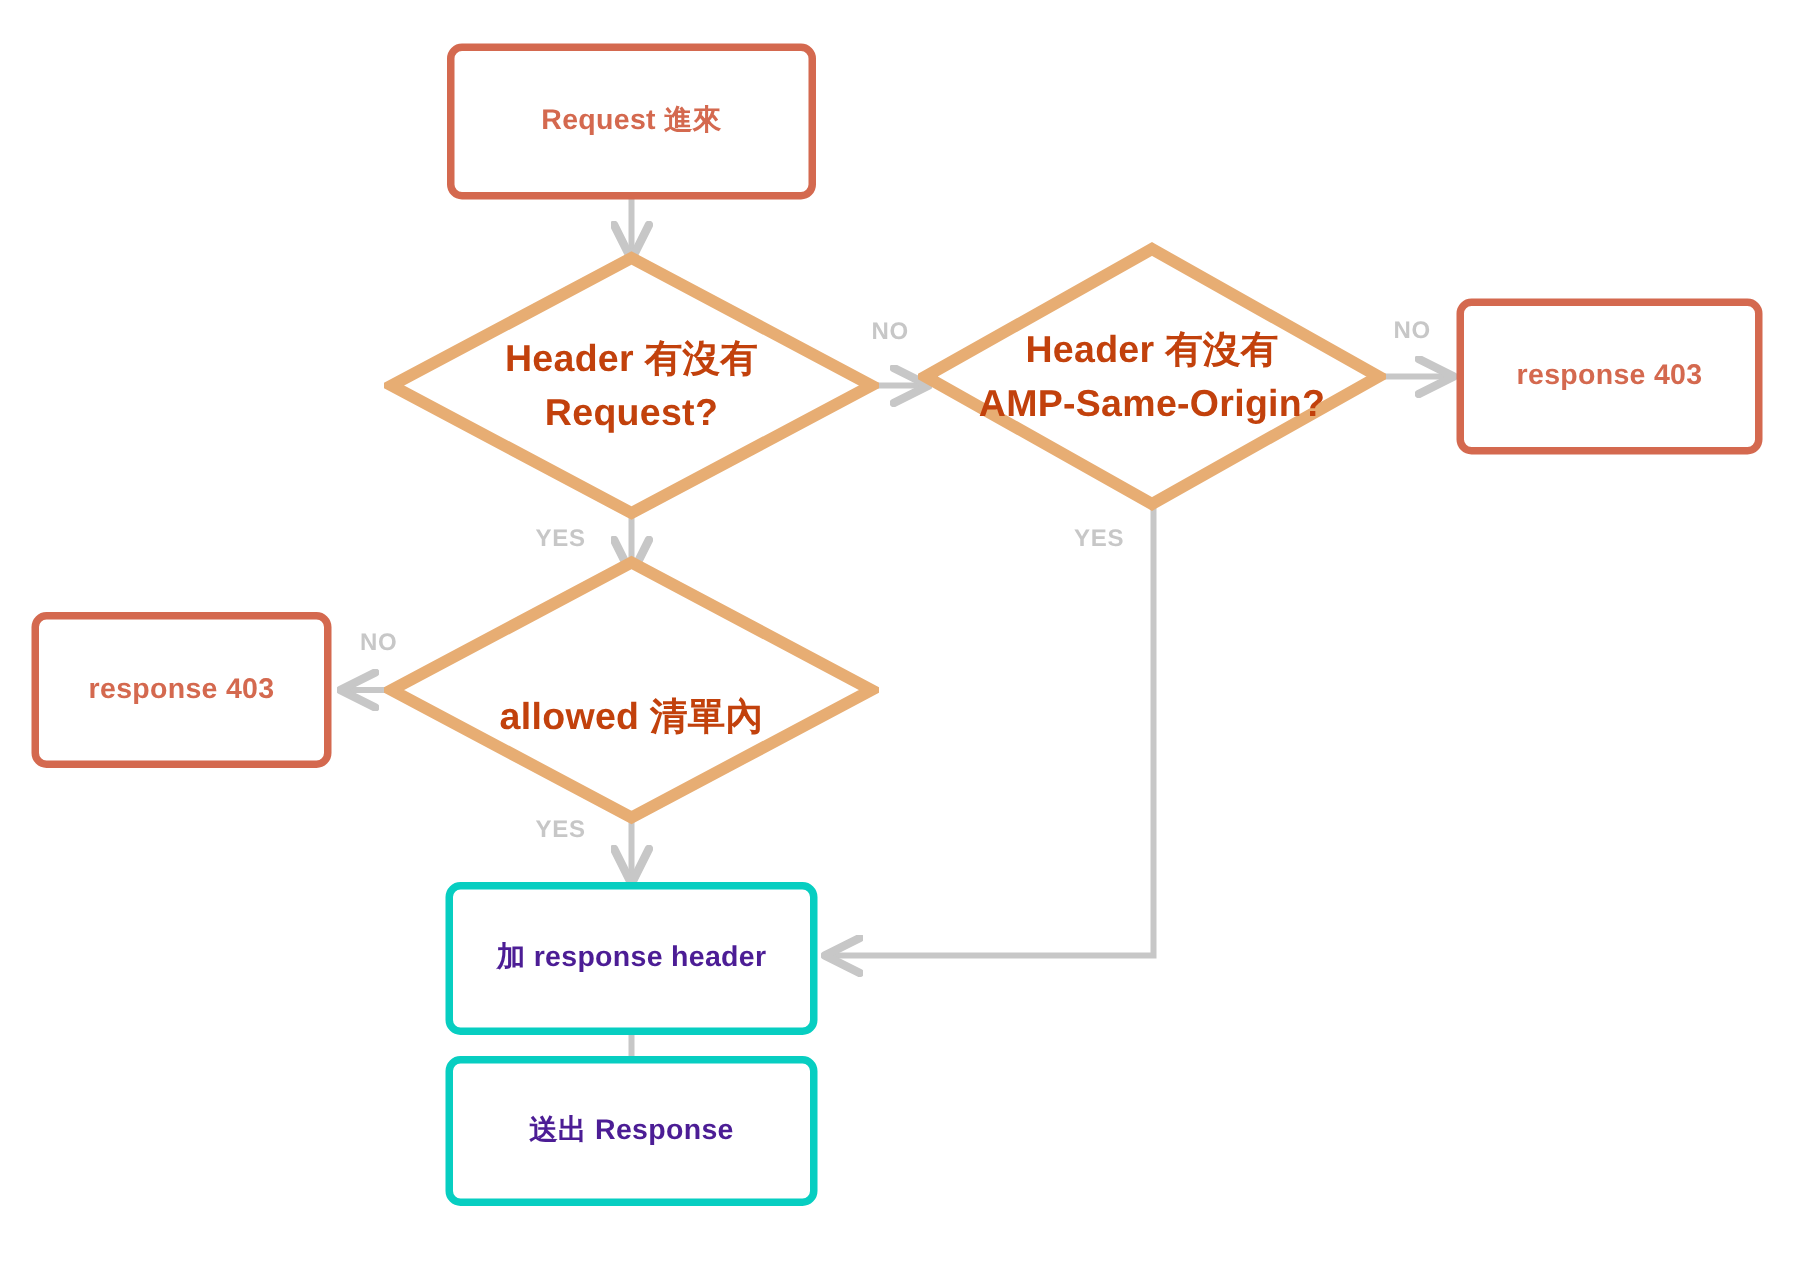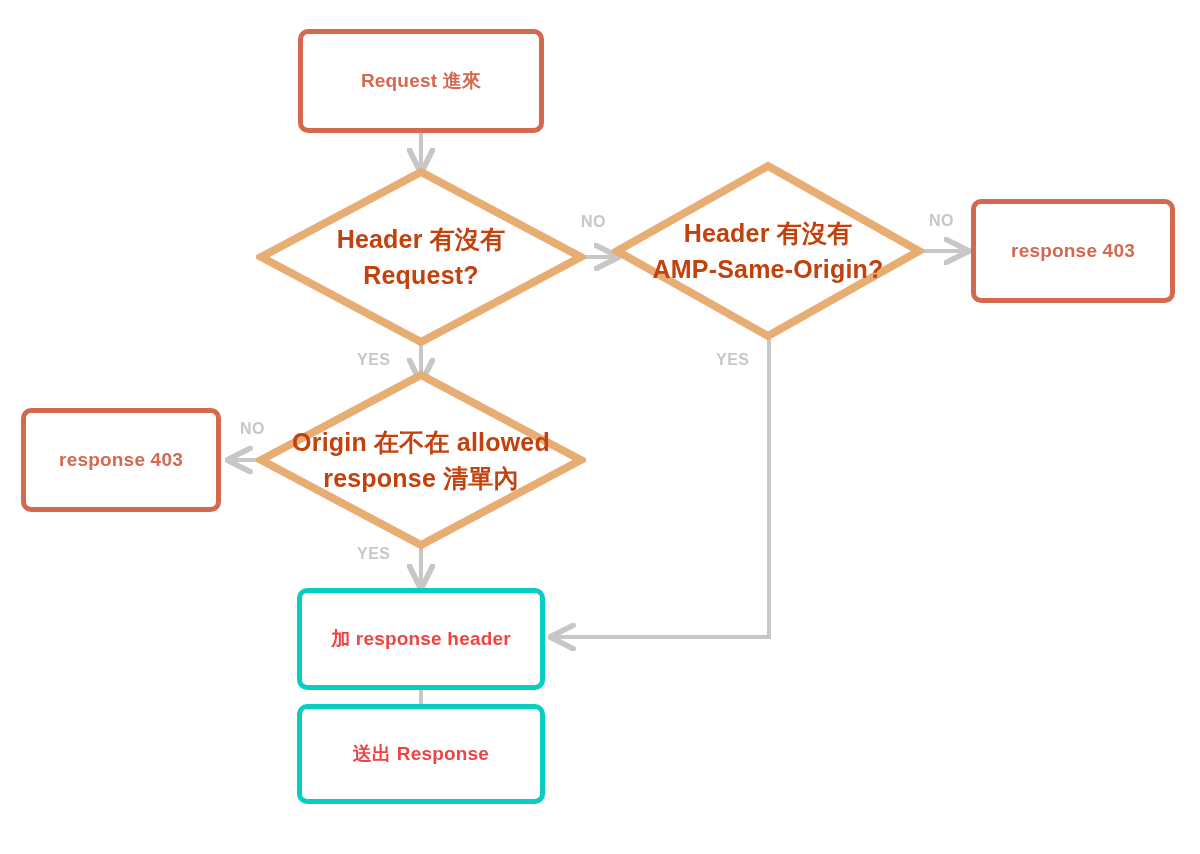--- a/index.html
+++ b/index.html
@@ -49,21 +49,21 @@
   .node-terminal-red {
     border-color: #d4694f;
   }
   .node-terminal-red .node-label {
     color: #d4694f;
   }
   .node-action-teal {
     border-color: #07cec1;
   }
   .node-action-teal .node-label {
-    color: #ef4444;
+    color: #4c1d95;
   }
   .node-decision {
     background: transparent;
   }
   .node-decision .node-label {
     position: relative;
     z-index: 2;
     font-weight: bold;
     font-size: 25px;
     line-height: 1.45;
@@ -156,22 +156,22 @@
 
   <div class="node node-box node-terminal-red" style="left:971px; top:199px; width:204px; height:104px;">
     <span class="node-label">response 403</span>
   </div>
 
   <div class="node node-decision" style="left:256px; top:370px; width:330px; height:180px;">
     <svg class="diamond-svg" viewBox="0 0 330 180" preserveAspectRatio="none">
       <polygon points="165,5 325,90 165,175 5,90" fill="#ffffff" stroke="#e7ad73" stroke-width="8" stroke-linejoin="miter"></polygon>
     </svg>
     <span class="node-label">
-      <span>Origin 在不在 allowed</span><br>
-      <span>response 清單內</span>
+      <br>
+      <span>allowed 清單內</span>
     </span>
   </div>
 
   <div class="node node-box node-terminal-red" style="left:21px; top:408px; width:200px; height:104px;">
     <span class="node-label">response 403</span>
   </div>
 
   <div class="node node-box node-action-teal" style="left:297px; top:588px; width:248px; height:102px;">
     <span class="node-label">加 response header</span>
   </div>

